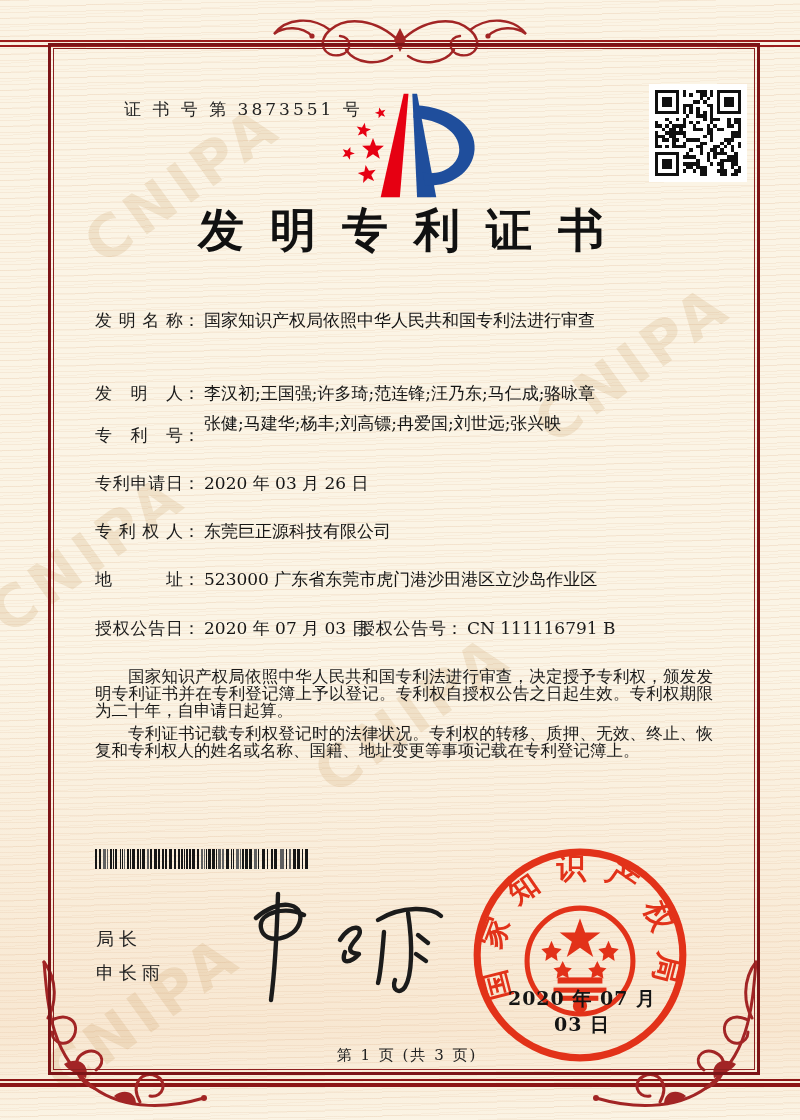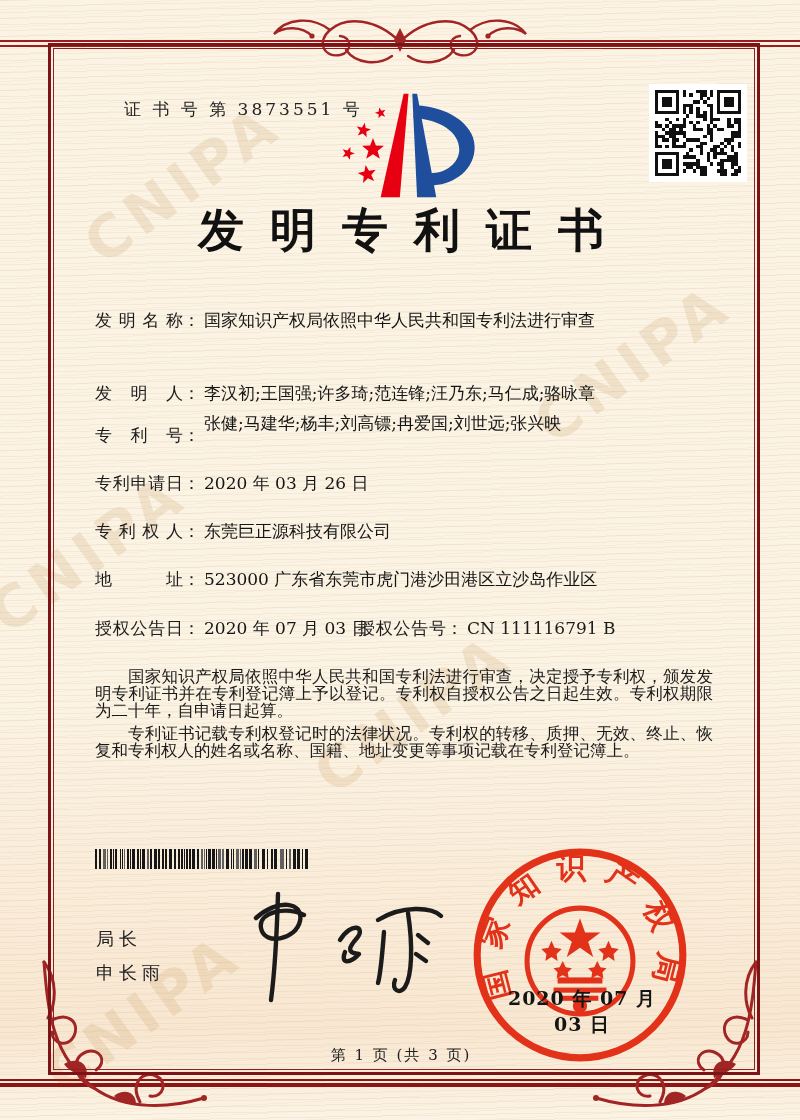--- a/index.html
+++ b/index.html
@@ -70,21 +70,21 @@
   .barcode{position:absolute;left:95px;top:849px;}
   .officer{position:absolute;left:96px;top:922px;font-size:18px;letter-spacing:5px;line-height:34px;color:#222;}
   .signature{position:absolute;left:212px;top:888px;}
   .seal{position:absolute;left:468px;top:843px;opacity:.94;}
   .seal-date{
     position:absolute;left:492px;top:986px;width:180px;text-align:center;
     font-size:19px;letter-spacing:1px;color:#141414;font-weight:bold;
   }
   .page-num{
     position:absolute;left:48px;top:1046px;width:706px;text-align:center;
-    font-size:15px;letter-spacing:2px;color:#222;
+    font-size:15px;letter-spacing:2px;color:#222;padding-left:6px;
   }
   .flourish{position:absolute;pointer-events:none;}
   .fl-bl{left:28px;top:960px;}
   .fl-br{right:28px;top:960px;transform:scaleX(-1);}
   .fl-top{left:250px;top:6px;}
 </style>
 </head>
 <body>
 
 <div class="page">

